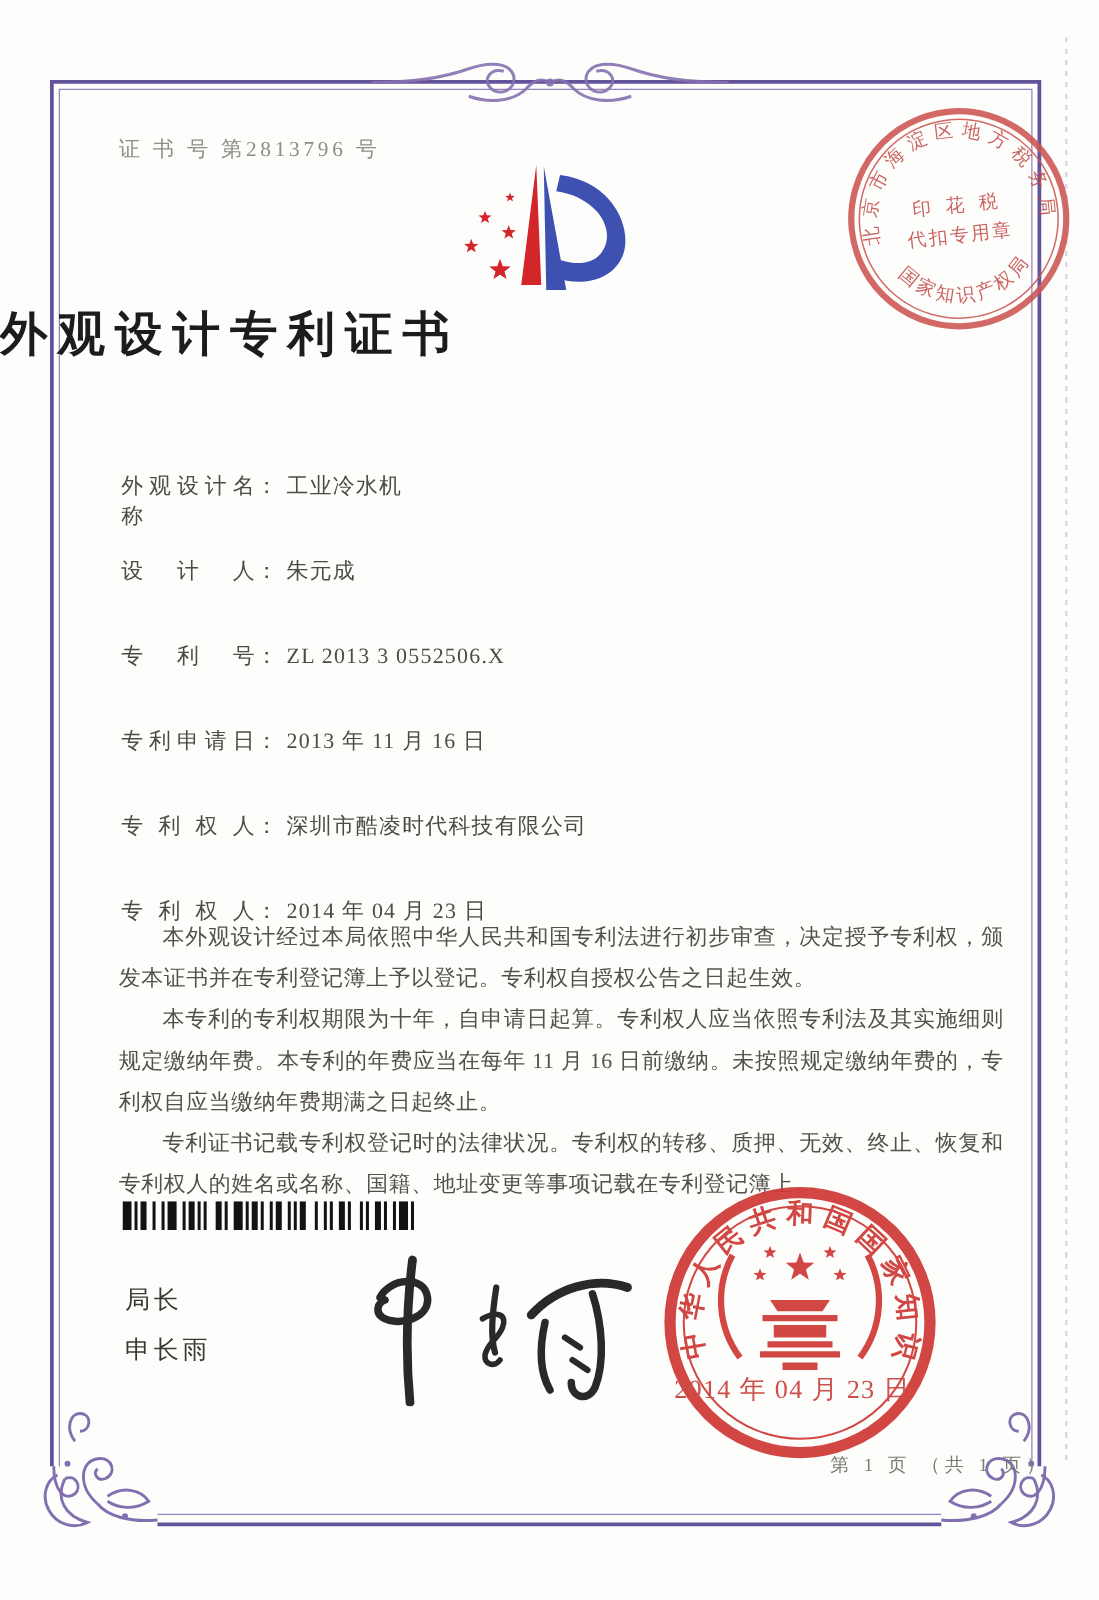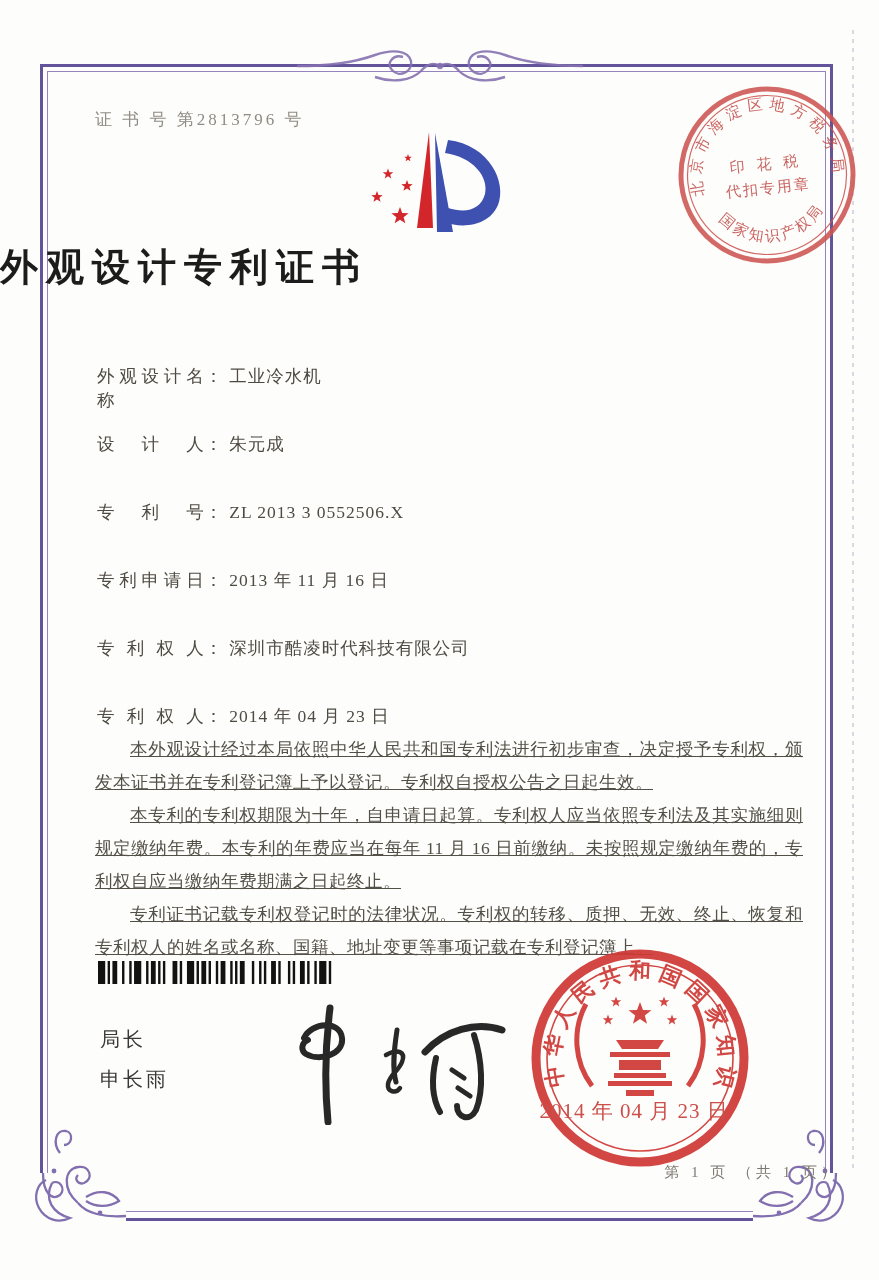--- a/index.html
+++ b/index.html
@@ -26,34 +26,34 @@
   }
 
   .cert-number{
     left:95px;top:108px;font-size:17px;letter-spacing:3px;color:#8f8c83;
   }
   .title{
     left:0;top:242px;width:879px;
     font-size:38px;font-weight:700;letter-spacing:8px;color:#1c1c1c;
   }
 
-  .fields{left:97px;top:364px;width:660px;}
+  .fields{left:97px;top:376px;width:660px;}
   .field-row{height:68px;font-size:17.5px;color:#4e4b42;letter-spacing:1px;}
   .f-label{
     display:inline-block;width:6.15em;
     text-align:justify;text-align-last:justify;vertical-align:top;
   }
   .f-colon{margin-right:.35em;}
 
   .paras{
     left:95px;top:733px;width:708px;
     font-size:17.5px;line-height:33px;color:#535047;text-align:justify;
     letter-spacing:.5px;
   }
-  .paras p{margin:0;text-indent:2em;text-decoration:underline;}
+  .paras p{margin:0;text-indent:2em;}
 
   .sig-title{left:100px;top:1026px;font-size:20px;letter-spacing:3px;color:#3b3935;
     font-family:Liberation Sans, sans-serif;}
   .sig-name{left:100px;top:1066px;font-size:20px;letter-spacing:3px;color:#3b3935;
     font-family:"Liberation Sans","DejaVu Sans",sans-serif;}
 
   .footer{
     left:0;top:1163px;width:840px;text-align:right;
     font-size:15px;letter-spacing:4px;color:#7d7a72;
   }

